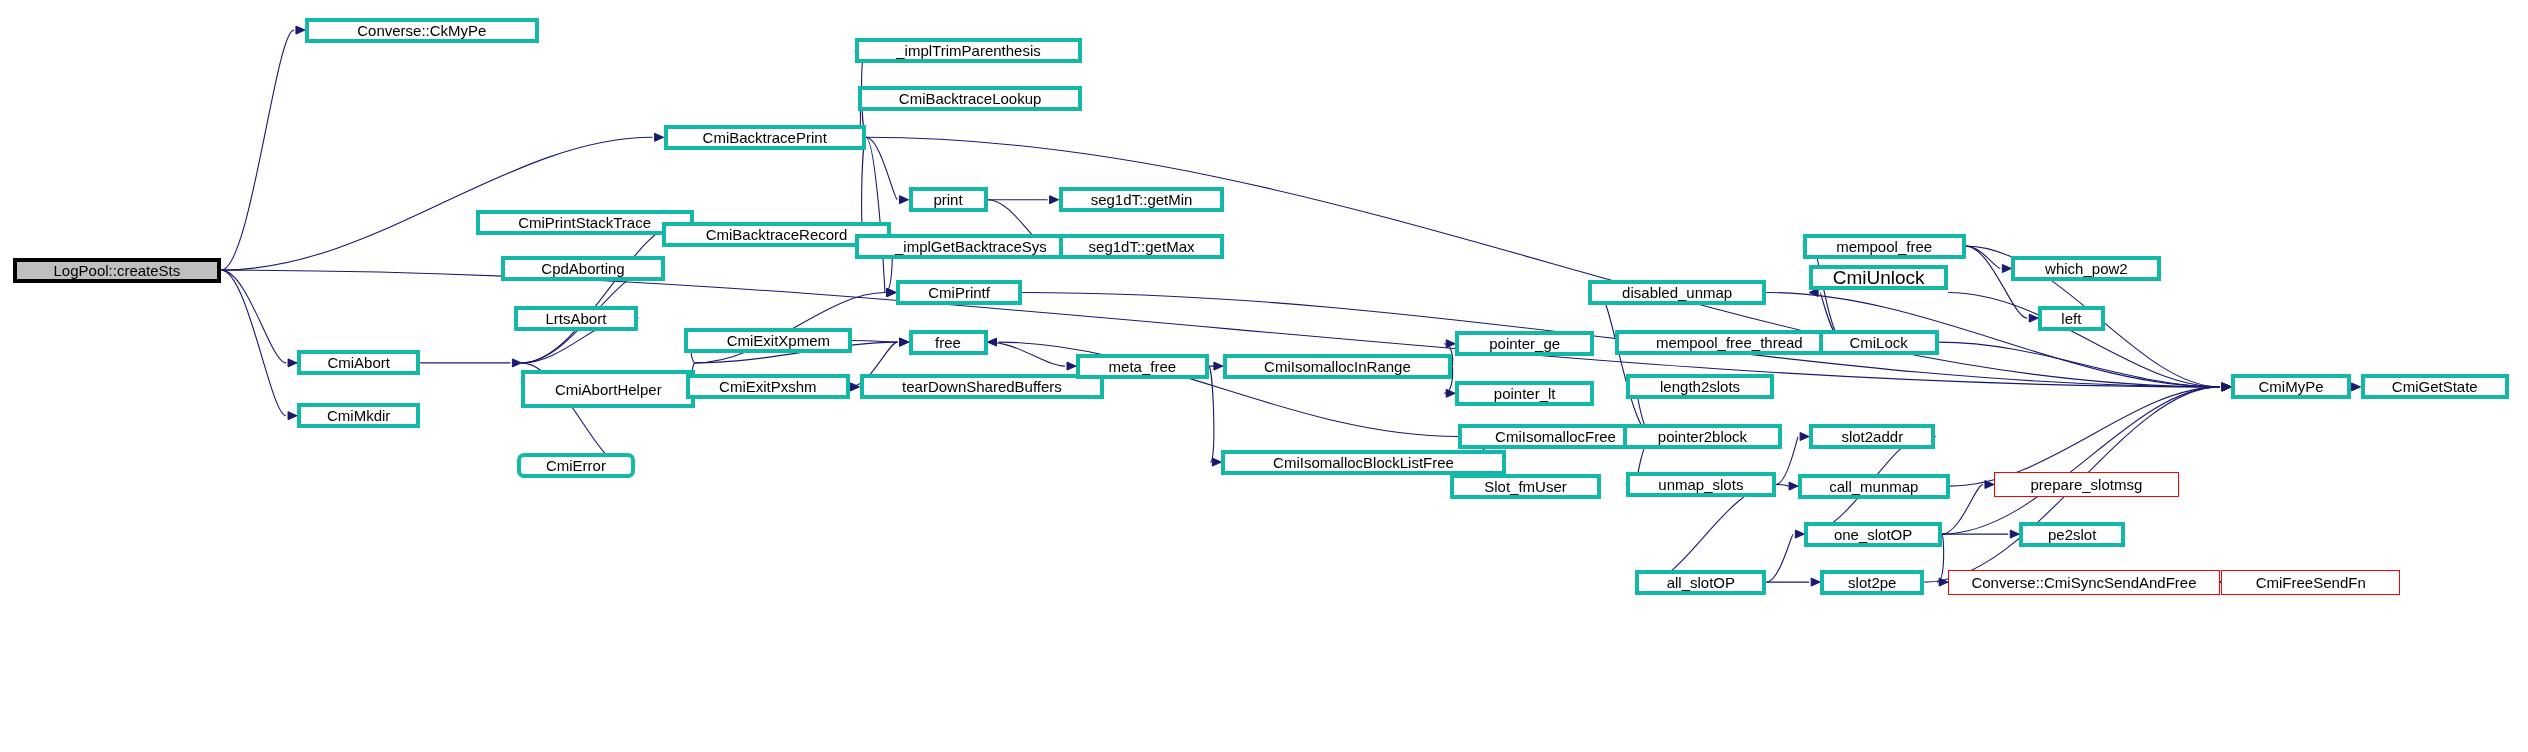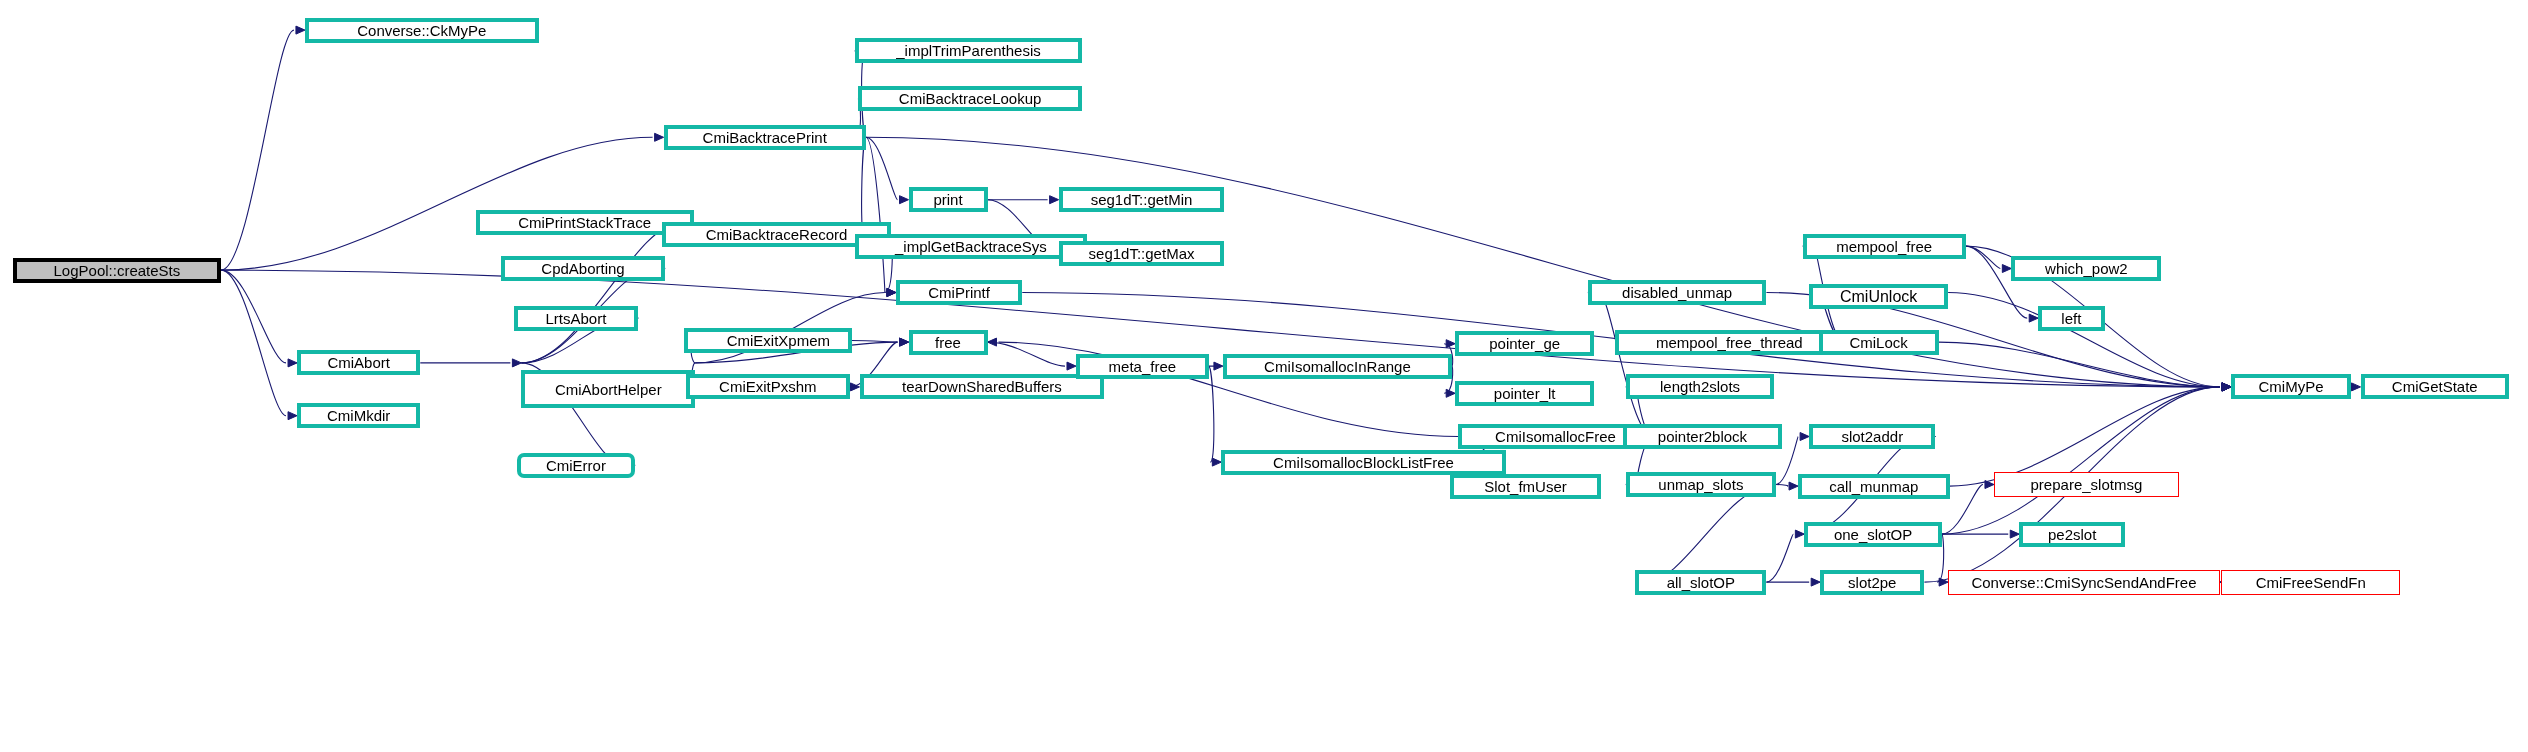--- a/index.html
+++ b/index.html
@@ -163,36 +163,36 @@
       <div class="node" style="left: 685.72px; top: 374.4px; width: 164.32px; height: 25px; font-size: 15px;">CmiExitPxshm</div>
       <div class="node" style="left: 663.6px; top: 124.8px; width: 202.24px; height: 25px; font-size: 15px;">CmiBacktracePrint</div>
       <div class="node" style="left: 895.86px; top: 280px; width: 126.4px; height: 25px; font-size: 15px;">CmiPrintf</div>
       <div class="node" style="left: 908.5px; top: 329.6px; width: 79px; height: 25px; font-size: 15px;">free</div>
       <div class="node" style="left: 859.52px; top: 374.4px; width: 244.9px; height: 25px; font-size: 15px;">tearDownSharedBuffers</div>
       <div class="node" style="left: 854.78px; top: 38.4px; width: 227.52px; height: 25px; font-size: 15px;">_implTrimParenthesis</div>
       <div class="node" style="left: 857.94px; top: 86.4px; width: 224.36px; height: 25px; font-size: 15px;">CmiBacktraceLookup</div>
       <div class="node" style="left: 908.5px; top: 187.2px; width: 79px; height: 25px; font-size: 15px;">print</div>
       <div class="node" style="left: 854.78px; top: 233.6px; width: 232.26px; height: 25px; font-size: 15px;">_implGetBacktraceSys</div>
       <div class="node" style="left: 1058.6px; top: 187.2px; width: 165.9px; height: 25px; font-size: 15px;">seg1dT::getMin</div>
-      <div class="node" style="left: 1058.6px; top: 233.6px; width: 165.9px; height: 25px; font-size: 15px; margin-top: 7px;">seg1dT::getMax</div>
+      <div class="node" style="left: 1058.6px; top: 233.6px; width: 165.9px; height: 25px; font-size: 15px;">seg1dT::getMax</div>
       <div class="node" style="left: 1075.98px; top: 353.6px; width: 132.72px; height: 25px; font-size: 15px;">meta_free</div>
       <div class="node" style="left: 1222.92px; top: 353.6px; width: 229.1px; height: 25px; font-size: 15px;">CmiIsomallocInRange</div>
       <div class="node" style="left: 1221.34px; top: 449.6px; width: 284.4px; height: 25px; font-size: 15px;">CmiIsomallocBlockListFree</div>
       <div class="node" style="left: 1450.44px; top: 473.6px; width: 150.1px; height: 25px; font-size: 15px;">Slot_fmUser</div>
       <div class="node" style="left: 1455.18px; top: 331.2px; width: 139.04px; height: 25px; font-size: 15px;">pointer_ge</div>
       <div class="node" style="left: 1455.18px; top: 380.8px; width: 139.04px; height: 25px; font-size: 15px;">pointer_lt</div>
       <div class="node" style="left: 1458.34px; top: 424px; width: 194.34px; height: 25px; font-size: 15px;">CmiIsomallocFree</div>
       <div class="node" style="left: 1587.9px; top: 280px; width: 178.54px; height: 25px; font-size: 15px;">disabled_unmap</div>
       <div class="node" style="left: 1614.76px; top: 329.6px; width: 229.1px; height: 25px; font-size: 15px;">mempool_free_thread</div>
       <div class="node" style="left: 1625.82px; top: 374.4px; width: 148.52px; height: 25px; font-size: 15px;">length2slots</div>
       <div class="node" style="left: 1622.66px; top: 424px; width: 159.58px; height: 25px; font-size: 15px;">pointer2block</div>
       <div class="node" style="left: 1625.82px; top: 472px; width: 150.1px; height: 25px; font-size: 15px;">unmap_slots</div>
       <div class="node" style="left: 1635.3px; top: 569.6px; width: 131.14px; height: 25px; font-size: 15px;">all_slotOP</div>
       <div class="node" style="left: 1802.78px; top: 233.6px; width: 162.74px; height: 25px; font-size: 15px;">mempool_free</div>
-      <div class="node" style="left: 1809.1px; top: 284px; width: 139.04px; height: 25px; font-size: 16px;">CmiUnlock</div>
+      <div class="node" style="left: 1809.1px; top: 265px; width: 139.04px; height: 25px; font-size: 19px;">CmiUnlock</div>
       <div class="node" style="left: 1818.58px; top: 329.6px; width: 120.08px; height: 25px; font-size: 15px;">CmiLock</div>
       <div class="node" style="left: 1809.1px; top: 424px; width: 126.4px; height: 25px; font-size: 15px;">slot2addr</div>
       <div class="node" style="left: 1798.04px; top: 473.6px; width: 151.68px; height: 25px; font-size: 15px;">call_munmap</div>
       <div class="node" style="left: 1804.36px; top: 521.6px; width: 137.46px; height: 25px; font-size: 15px;">one_slotOP</div>
       <div class="node" style="left: 1820.16px; top: 569.6px; width: 104.28px; height: 25px; font-size: 15px;">slot2pe</div>
       <div class="node" style="left: 2011.34px; top: 256px; width: 150.1px; height: 25px; font-size: 15px;">which_pow2</div>
       <div class="node" style="left: 2038.2px; top: 305.6px; width: 66.36px; height: 25px; font-size: 15px;">left</div>
       <div class="node hl" style="left: 1993.96px; top: 472px; width: 184.86px; height: 25px; font-size: 15px;">prepare_slotmsg</div>
       <div class="node" style="left: 2019.24px; top: 521.6px; width: 105.86px; height: 25px; font-size: 15px;">pe2slot</div>
       <div class="node hl" style="left: 1948.14px; top: 569.6px; width: 271.76px; height: 25px; font-size: 15px;">Converse::CmiSyncSendAndFree</div>

